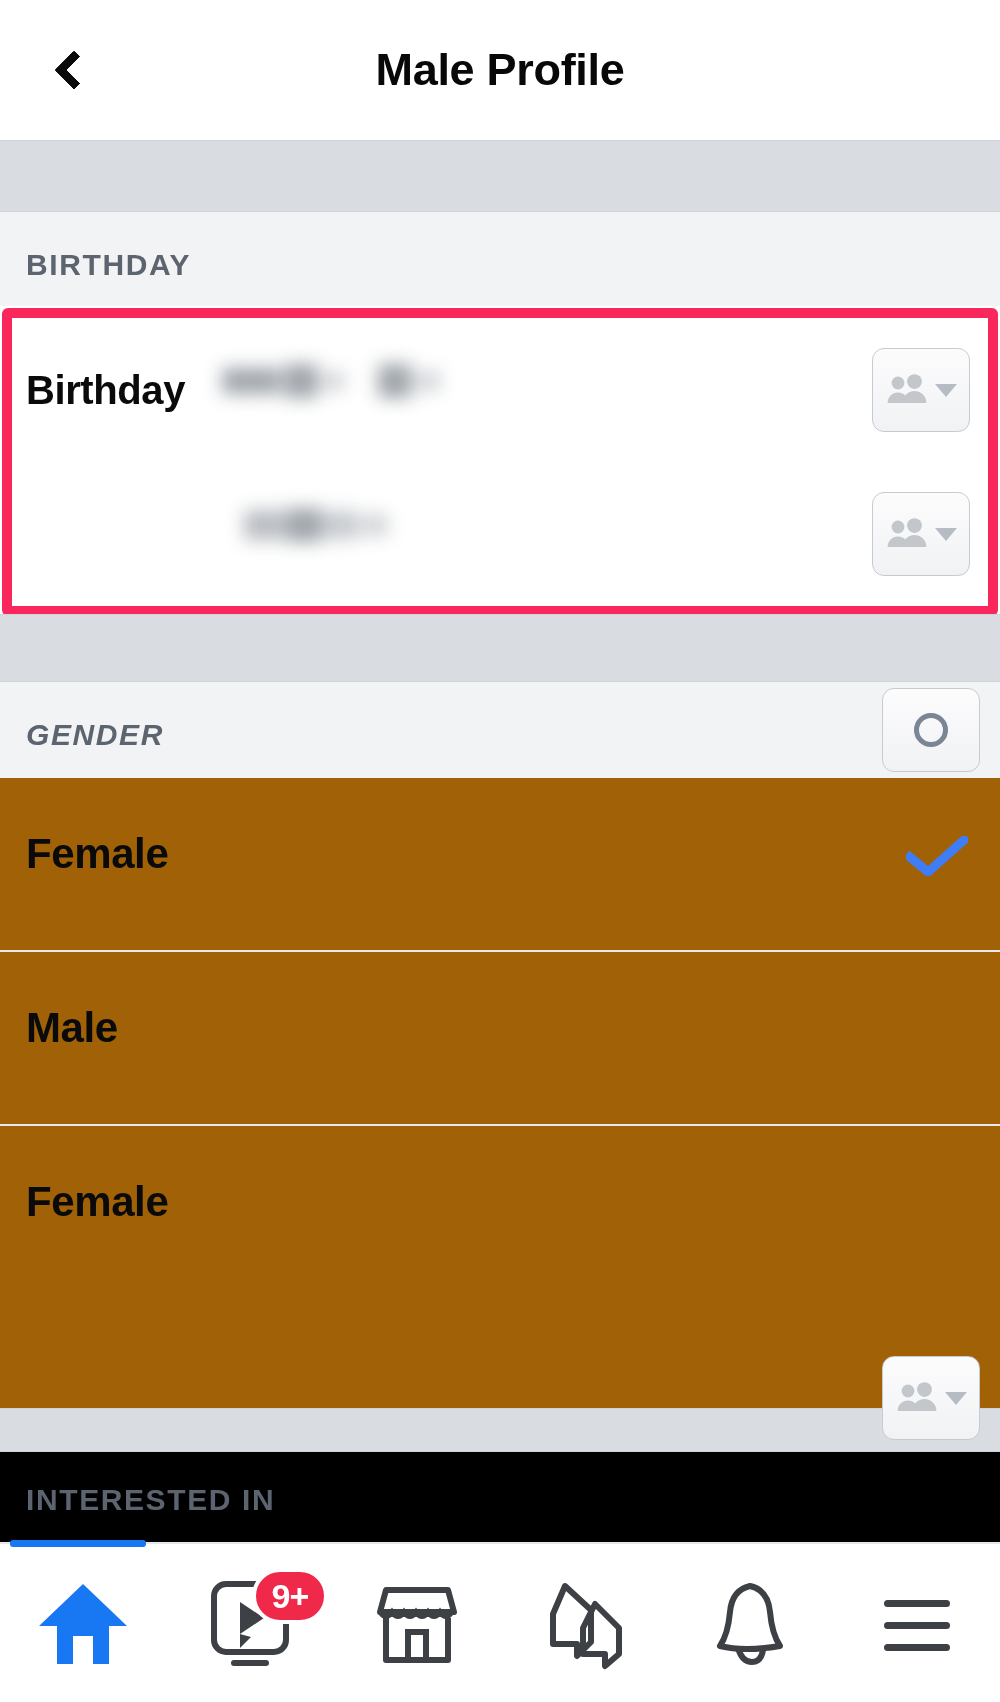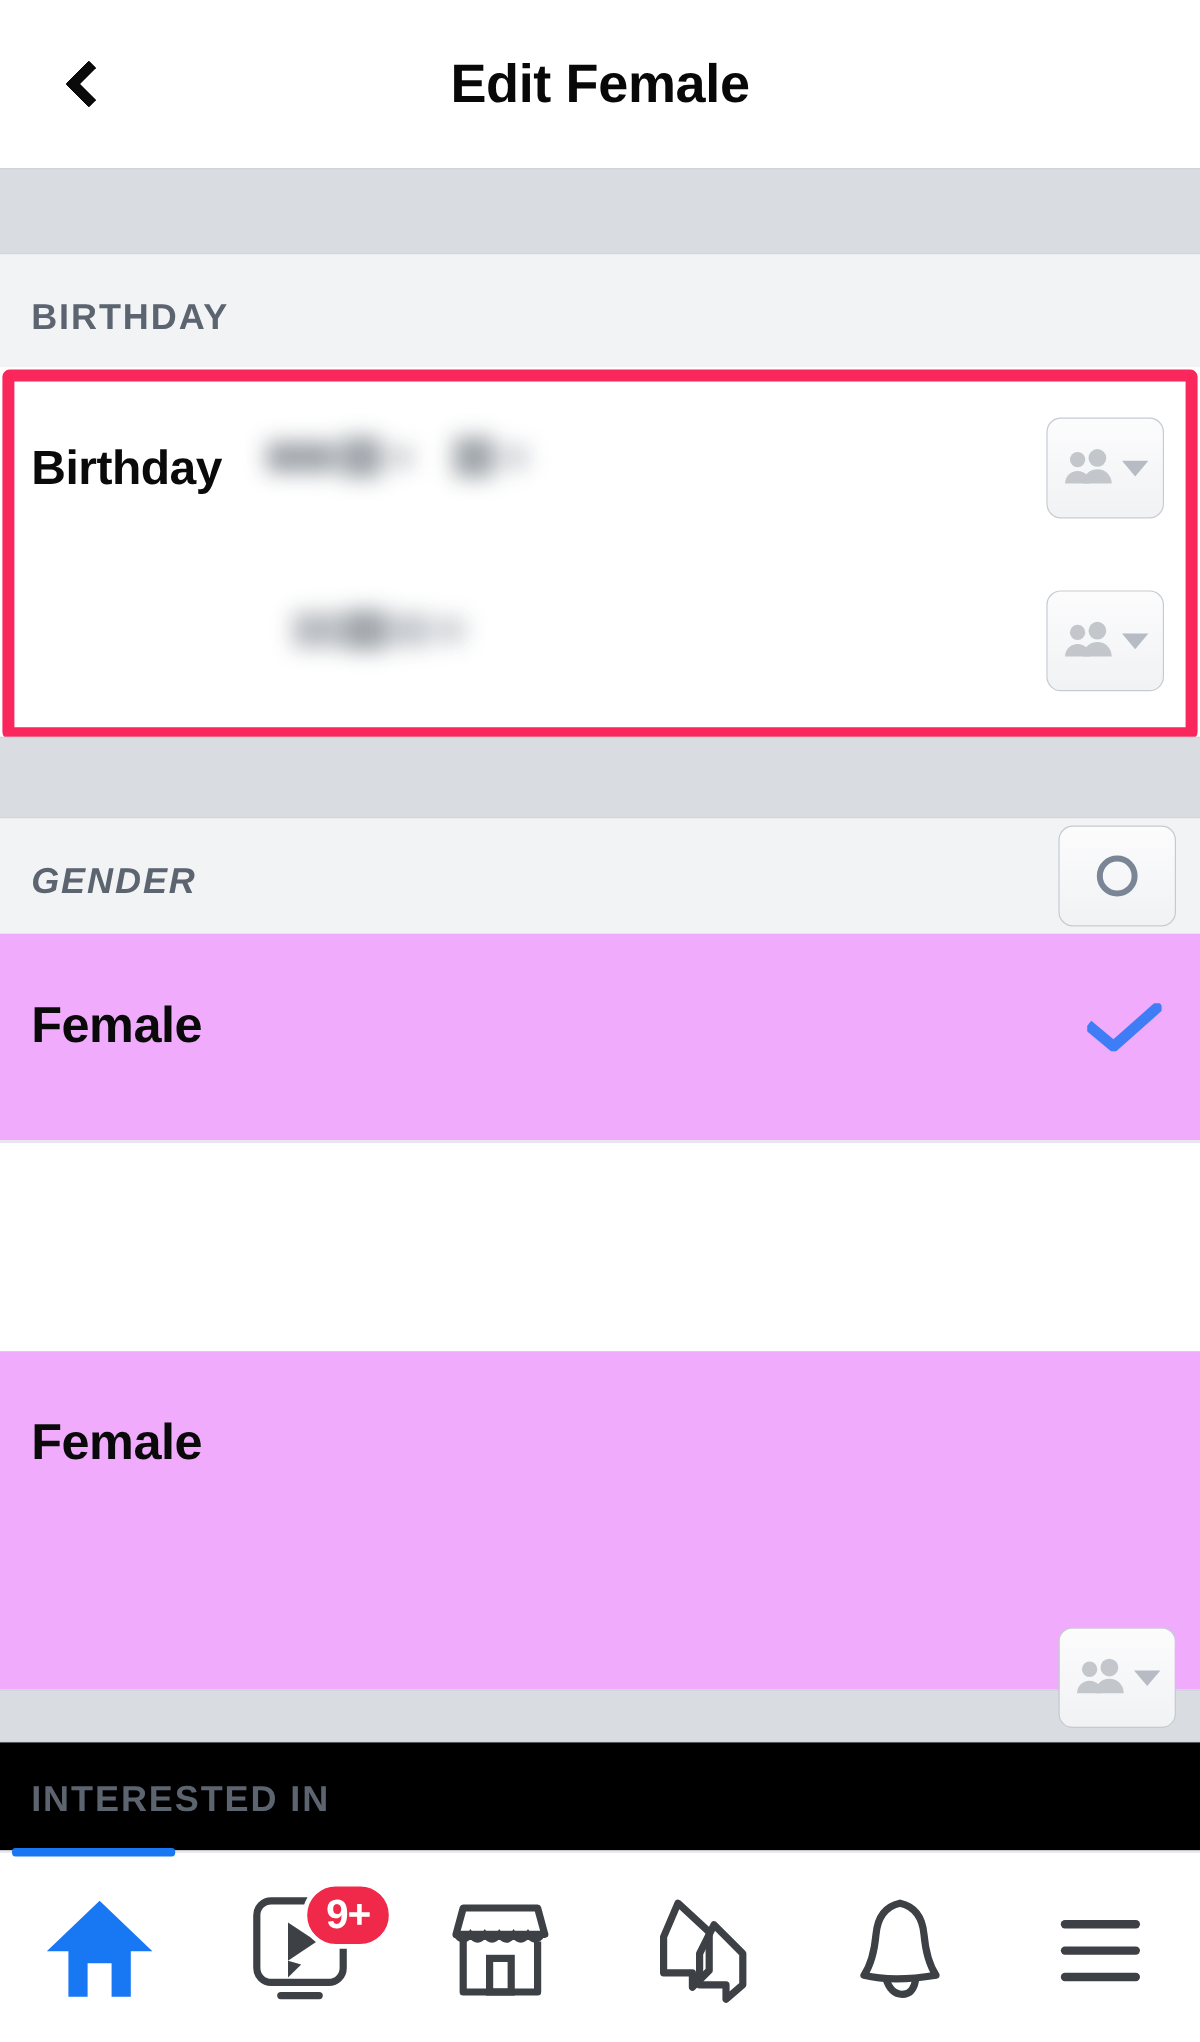--- a/index.html
+++ b/index.html
@@ -113,21 +113,21 @@
     display: flex; align-items: center; gap: 0px;
     filter: blur(9px);
     opacity: 0.95;
   }
   .blk { background: #9aa0a6; border-radius: 2px; }
   .bd-row .privacy-btn { right: 18px; top: 30px; }
 
   
   .opt-row {
     position: absolute; left: 0; width: 1000px; height: 174px;
-    background: #f0abfc;
+    background: #a16207;
   }
   .opt-row .opt-label {
     position: absolute; left: 26px; top: 52px;
     font-size: 42px; font-weight: bold; color: #0a0a0a;
     letter-spacing: -0.4px;
   }
   .opt-row.divider::after {
     content: ""; position: absolute; left: 0; bottom: 0;
     width: 1000px; height: 2px; background: #e6e8ea;
   }
@@ -176,21 +176,21 @@
 </style>
 </head>
 <body>
 
 <div id="app">
 
   <div class="header">
     <div class="back-btn">
       <div class="chev"></div>
     </div>
-    <div class="header-title">Edit Female</div>
+    <div class="header-title">Male Profile</div>
   </div>
 
   <div class="band band-top"></div>
 
   <div class="section-head sh-birthday">
     <div class="label">BIRTHDAY</div>
   </div>
 
   <div class="highlight">
 
@@ -245,20 +245,23 @@
     </div>
   </div>
 
   <div class="opt-row opt-female divider">
     <div class="opt-label">Female</div>
     <svg class="check" viewBox="0 0 62 40">
       <path d="M4 21 L22 36 L58 4" fill="none" stroke="#3f7df6" stroke-width="9" stroke-linecap="square"></path>
     </svg>
   </div>
 
+  <div class="opt-row opt-male divider">
+    <div class="opt-label">Male</div>
+  </div>
 
   <div class="opt-row opt-custom">
     <div class="opt-label">Female</div>
   </div>
 
   <div class="band band-bottom"></div>
 
   <div class="section-head sh-interested">
     <div class="label">INTERESTED IN</div>
   </div>

